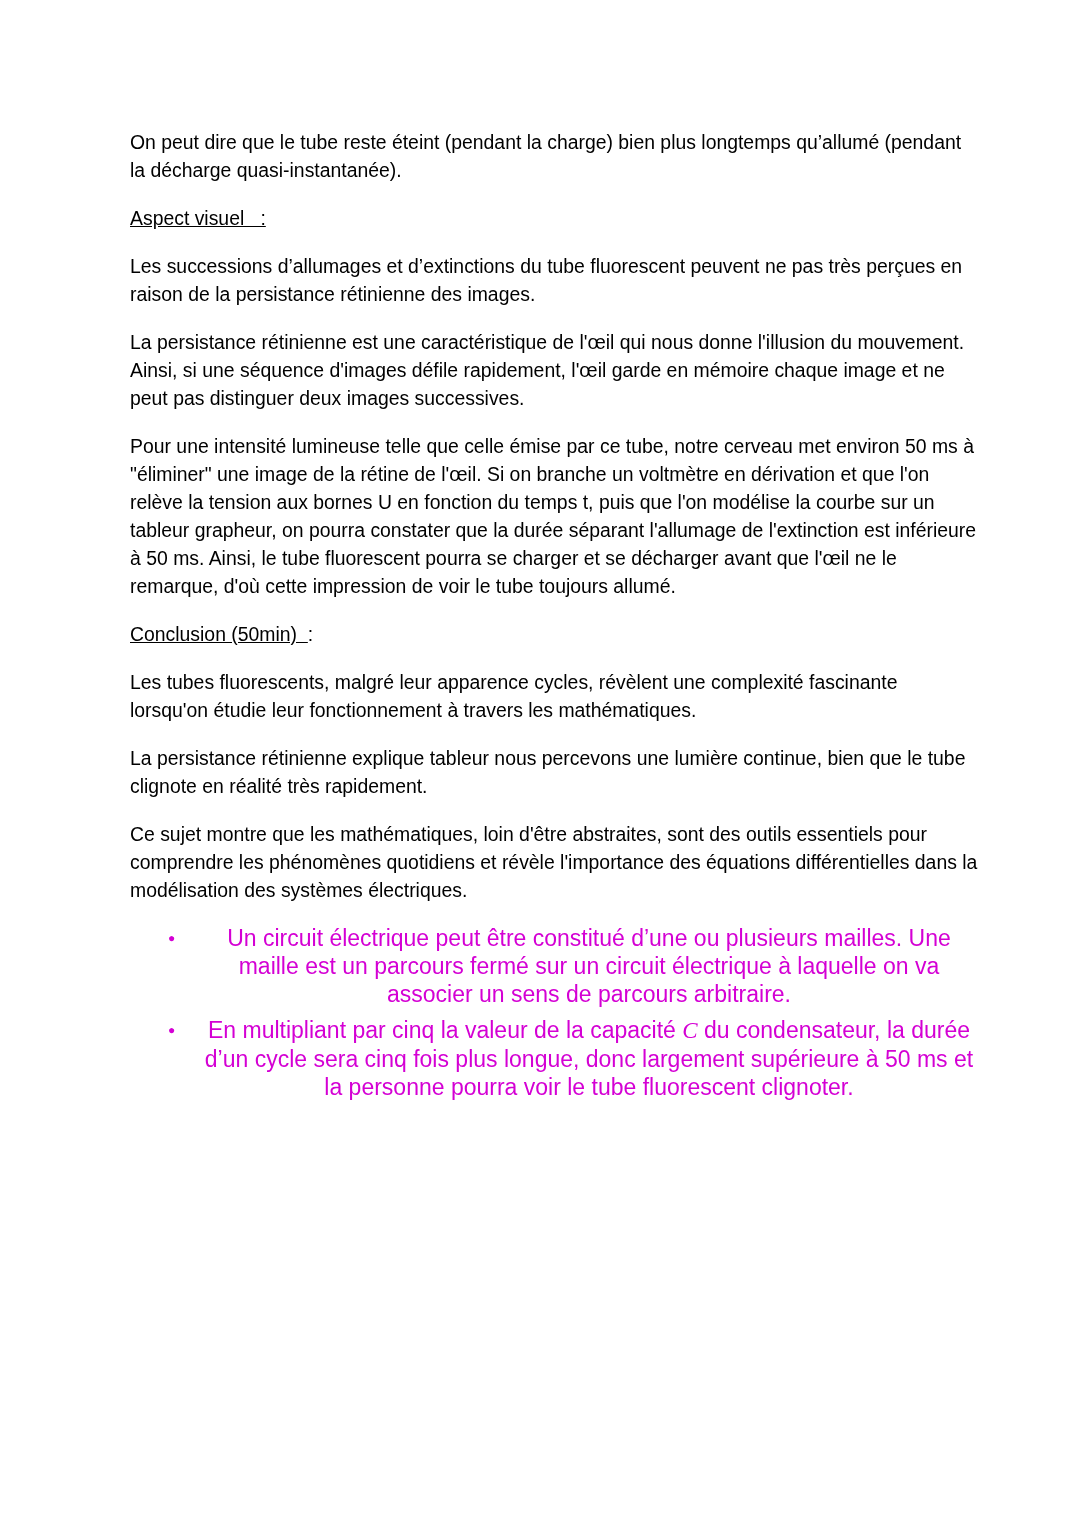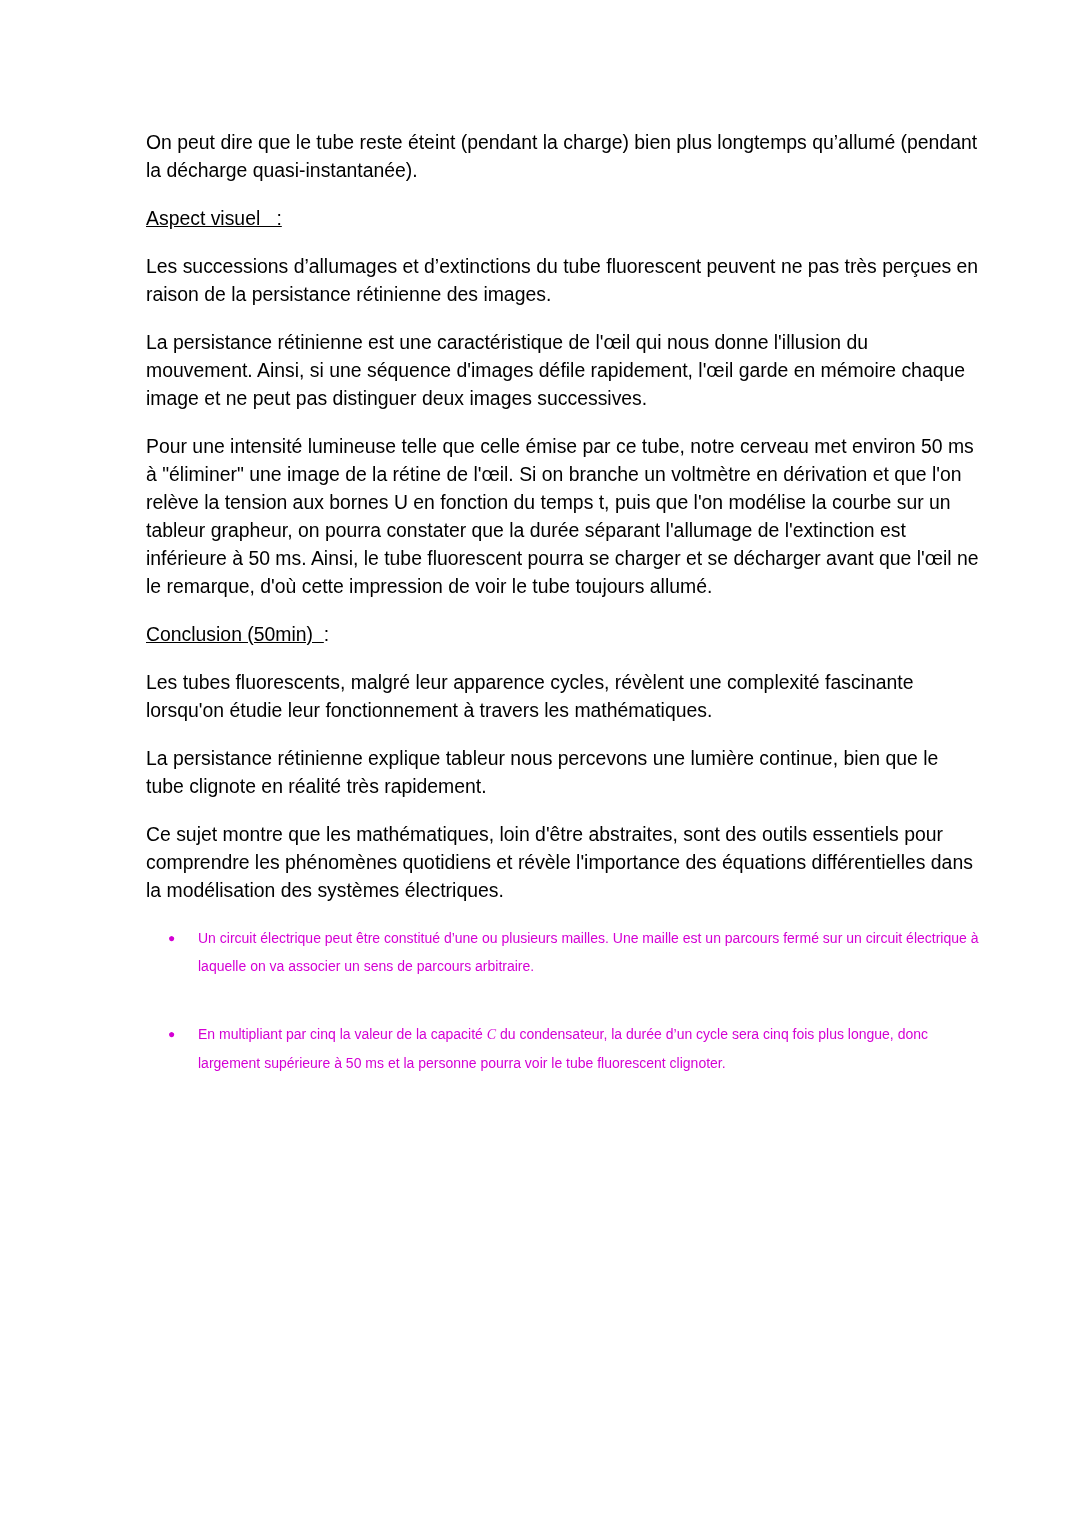--- a/index.html
+++ b/index.html
@@ -13,44 +13,45 @@
     overflow: hidden;
     font-family: "Liberation Sans", sans-serif;
     color: var(--text-color, #000000);
   }
   .page {
     box-sizing: content-box;
     padding: 128px 100px 0 130px;
     width: 850px;
   }
   .para {
-    margin: 0 0 20px 16px;
+    margin: 0 0 20px 0;
     font-size: 19.4px;
     line-height: 28px;
     white-space: pre-wrap;
     color: var(--text-color, #000000);
   }
   .heading .u {
     text-decoration: underline;
     text-align: right;
   }
   ul.bullets {
     list-style: none;
     margin: 0;
     padding: 0 0 0 68px;
     color: var(--magenta, #d400d4);
   }
   ul.bullets li {
     position: relative;
-    font-size: 14px;
+    font-size: 23px;
     line-height: 28px;
     white-space: pre-wrap;
+    text-align: center;
   }
   ul.bullets li + li {
-    margin-top: 40px;
+    margin-top: 8px;
   }
   ul.bullets li::before {
     content: "\25CF";
     position: absolute;
     left: -30px;
     top: 0;
     font-size: 12px;
     line-height: 28px;
   }
   .mathvar {

